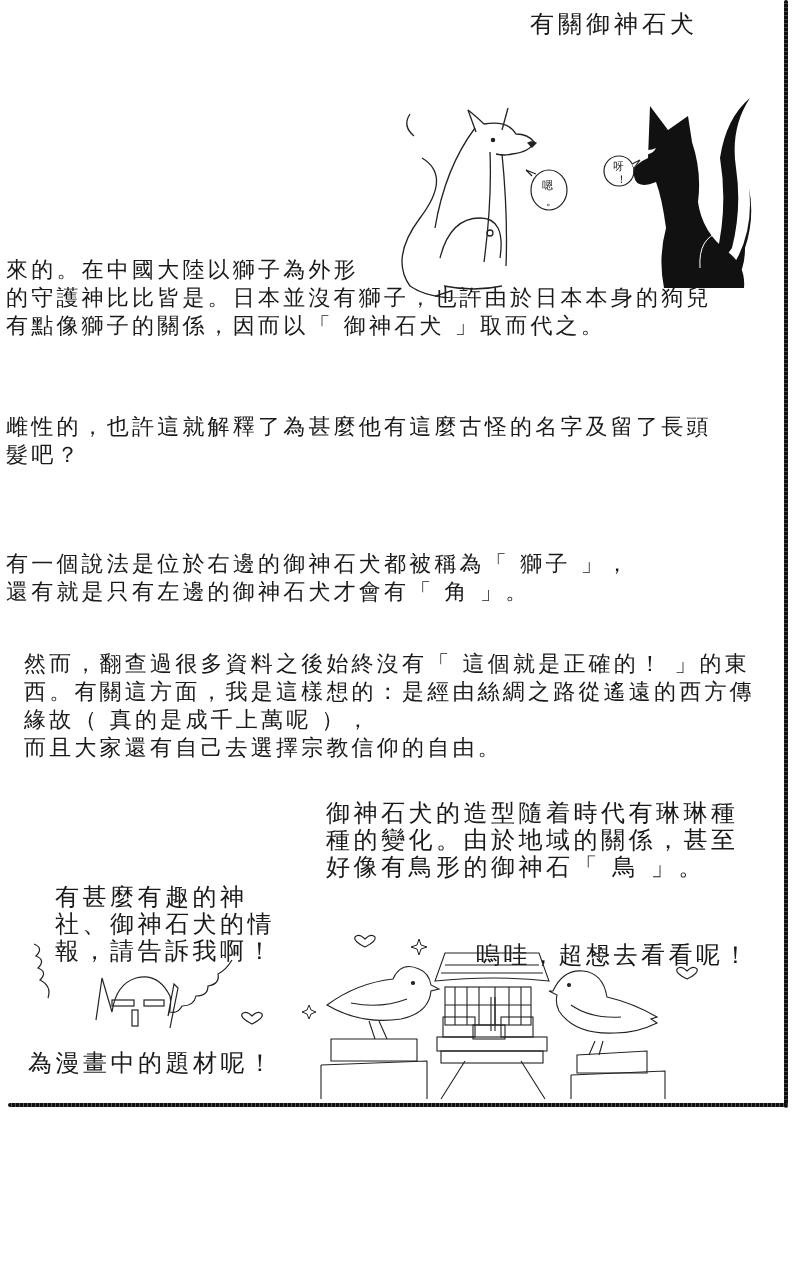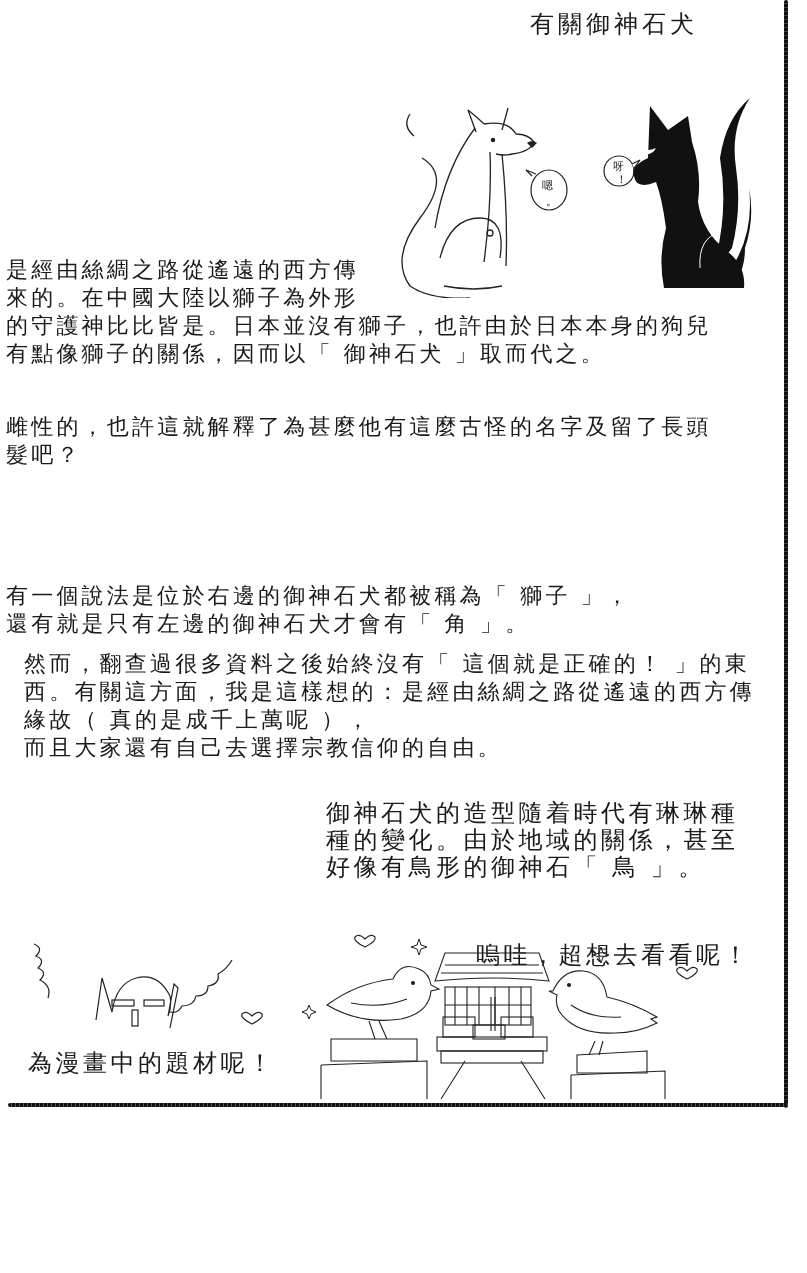--- a/index.html
+++ b/index.html
@@ -122,50 +122,54 @@
     <g>
       <path d="M270 18 l18 24 l20 -14 l4 26 q10 30 6 60 q4 30 30 50 q18 14 16 36 l-80 0 q-6 -30 2 -60 q-4 -30 -10 -46 q-20 8 -22 -6 q-4 -10 14 -18 z" fill="#111"></path>
       <path d="M330 190 q20 -60 10 -120 q6 -40 30 -60 q-20 30 -14 70 q6 40 -4 80 z" fill="#111"></path>
       <path d="M345 190 q30 -40 24 -90 q6 30 -4 60 q0 20 -8 30 z" fill="#111"></path>
       <path d="M260 60 q8 4 16 0 q-4 8 -14 6 z" fill="#fff"></path>
       <path d="M320 180 q-2 -30 20 -36" fill="none" stroke="#fff" stroke-width="1"></path>
     </g>
   </svg>
 
   <div class="body-text" style="left:6px; top:256px;">
-    <span class="line">是經由絲綢之路從遙遠的西方傳</span>
     <span class="line">來的。在中國大陸以獅子為外形</span>
     <span class="line">的守護神比比皆是。日本並沒有獅子，也許由於日本本身的狗兒</span>
     <span class="line">有點像獅子的關係，因而以「 御神石犬 」取而代之。</span>
   </div>
 
   <div class="body-text" style="left:6px; top:413px;">
     <span class="line">雌性的，也許這就解釋了為甚麼他有這麼古怪的名字及留了長頭</span>
     <span class="line">髮吧？</span>
   </div>
 
-  <div class="body-text" style="left:6px; top:550px;margin-top:32px;">
+  <div class="body-text" style="left:6px; top:550px;">
     <span class="line">有一個說法是位於右邊的御神石犬都被稱為「 獅子 」，</span>
     <span class="line">還有就是只有左邊的御神石犬才會有「 角 」。</span>
   </div>
 
   <div class="body-text" style="left:4px; top:650px;margin-left:20px;">
     <span class="line">然而，翻查過很多資料之後始終沒有「 這個就是正確的！ 」的東</span>
     <span class="line">西。有關這方面，我是這樣想的：是經由絲綢之路從遙遠的西方傳</span>
     <span class="line">緣故（ 真的是成千上萬呢 ），</span>
     <span class="line">而且大家還有自己去選擇宗教信仰的自由。</span>
   </div>
 
   <div class="caption" style="left:326px; top:800px;">
     <span class="line">御神石犬的造型隨着時代有琳琳種</span>
     <span class="line">種的變化。由於地域的關係，甚至</span>
     <span class="line">好像有鳥形的御神石「 鳥 」。</span>
   </div>
   <div class="caption" style="left:476px; top:900px;margin-top:42px;">嗚哇，超想去看看呢！</div>
 
+  <div class="caption" style="left:55px; top:884px;">
+    <span class="line">有甚麼有趣的神</span>
+    <span class="line">社、御神石犬的情</span>
+    <span class="line">報，請告訴我啊！</span>
+  </div>
 
   <svg class="illustration" style="left:20px; top:940px;" width="250" height="100" viewBox="0 0 250 100">
     <g fill="none" stroke="#222" stroke-width="1.2">
       <path d="M14 4 q10 4 2 12 q10 4 2 12 q10 4 2 12 q12 6 8 18"></path>
       <path d="M212 20 q-6 10 -14 14 q2 10 -10 12 q0 10 -12 10 q-2 10 -14 10 q-4 8 -12 6"></path>
       <path d="M76 80 l6 -42 l10 34 q4 -28 24 -34 q22 -6 34 18 q2 10 -2 20 l6 -32 l4 4 l-8 40"></path>
       <rect x="92" y="60" width="22" height="6"></rect>
       <rect x="124" y="60" width="20" height="6"></rect>
       <rect x="112" y="70" width="6" height="16"></rect>
     </g>

